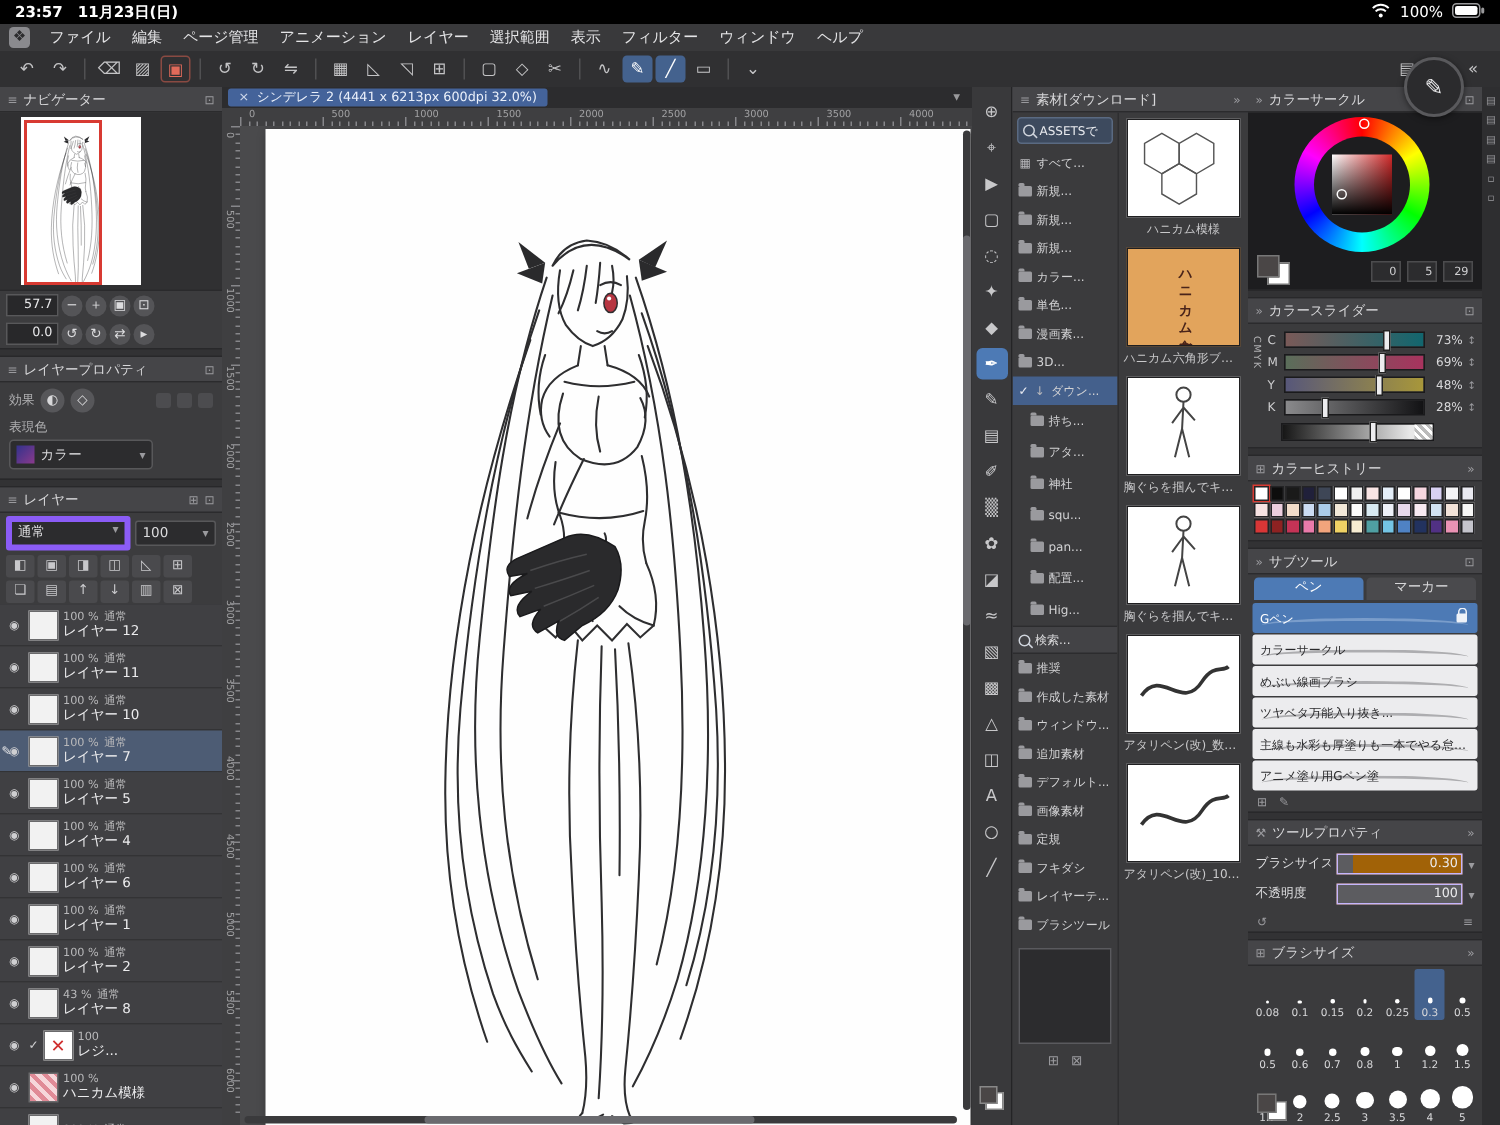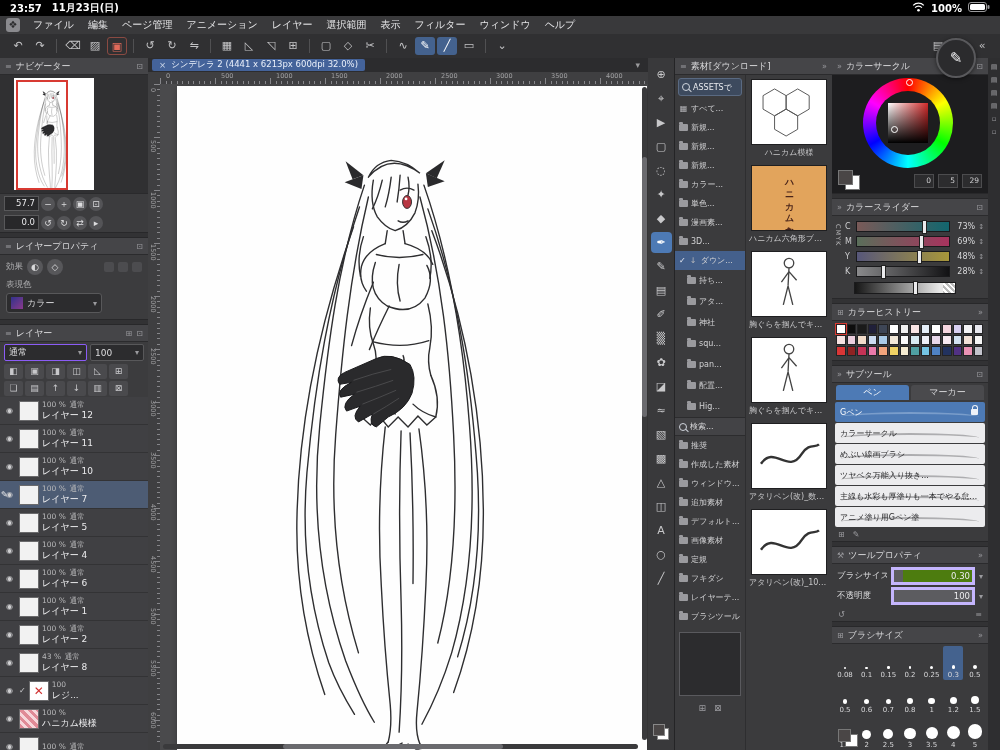--- a/index.html
+++ b/index.html
@@ -1,21 +1,21 @@
 <!DOCTYPE html>
 <html><head>
 <meta charset="utf-8">
 <style>
   html,body{margin:0;padding:0;background:#1a1a1c;}
   #app{position:relative;width:1000px;height:750px;background:#3a3a3c;overflow:hidden;
        font-family:"DejaVu Sans","Liberation Sans",sans-serif;color:#dcdcde;}
   
   #statusbar{position:absolute;left:0;top:0;width:1000px;height:16px;background:#000;color:#fff;
     display:flex;align-items:center;font-size:10px;padding:0 10px;box-sizing:border-box;gap:10px;font-weight:bold;}
-  .sb-right{margin-left:auto;display:flex;align-items:center;gap:6px;font-weight:bold;}
+  .sb-right{margin-left:auto;display:flex;align-items:center;gap:6px;font-weight:normal;}
   
   #menubar{position:absolute;top:16px;left:0;right:0;height:18px;background:#39393b;display:flex;
     align-items:center;padding:0 6px;border-bottom:1px solid #29292b;}
   .logo{width:14px;height:14px;border-radius:3px;background:#8a8a8e;color:#2c2c2e;font-size:10px;
     line-height:14px;text-align:center;margin-right:6px;}
   .mitem{font-size:10px;padding:0 7px;color:#e4e4e6;white-space:nowrap;}
   
   #toolbar{position:absolute;top:34px;left:0;right:0;height:24px;background:#303032;display:flex;
     align-items:center;padding:0 8px;gap:2px;border-bottom:1px solid #222;}
   .tbtn{width:20px;height:18px;line-height:18px;text-align:center;font-size:11px;color:#c4c4c6;border-radius:3px;}
@@ -42,22 +42,22 @@
     line-height:14px;text-align:center;}
   #lp-effect{display:flex;align-items:center;gap:4px;padding:4px 6px;}
   .dimlbl{font-size:8.5px;color:#aeaeb0;}
   .circbtn{width:16px;height:16px;border-radius:50%;background:#57575a;color:#d8d8da;font-size:9px;
     line-height:16px;text-align:center;}
   .sqbtn{width:10px;height:10px;background:#4c4c4f;border-radius:2px;}
   #lp-color{margin:2px 6px 6px;height:18px;background:#2c2c2e;border:1px solid #58585a;border-radius:3px;
     display:flex;align-items:center;padding:0 4px;gap:4px;width:86px;font-size:9px;}
   .cswatch{width:12px;height:12px;background:linear-gradient(135deg,#32328c,#8a3a8c);}
   #lblend{display:flex;gap:3px;padding:2px 4px;align-items:center;flex:none;}
-  .dd{flex:1;height:15px;background:#2c2c2e;border:1px solid #8b5cf6;border-radius:2px;font-size:9px;
-    display:flex;align-items:center;padding:0 4px;gap:19px;}
+  .dd{flex:1;height:15px;background:#2c2c2e;border:4px solid #8b5cf6;border-radius:2px;font-size:9px;
+    display:flex;padding:0 4px;gap:19px;}
   .opbox{width:44px;height:15px;background:#2c2c2e;border:1px solid #58585a;border-radius:2px;font-size:9px;
     display:flex;align-items:center;padding:0 4px;gap:3px;}
   .ltb{display:flex;gap:2px;padding:1px 4px;flex:none;}
   .libtn{width:19px;height:15px;background:#4a4a4d;border-radius:2px;font-size:9px;line-height:15px;
     text-align:center;color:#c8c8cb;}
   #layer-list{flex:1;overflow:hidden;background:#39393b;}
   .lrow{display:flex;align-items:center;height:27px;border-bottom:1px solid #333335;padding:0 3px;gap:3px;
     background:#404043;position:relative;}
   .lrow.sel{background:#4d5c74;}
   .lpen{position:absolute;left:1px;font-size:8px;color:#e8e8ea;}
@@ -185,21 +185,21 @@
     border-radius:60%;opacity:.35;}
   .strow.sel .starc{border-color:#cfe0f2;}
   .stlabel{position:relative;white-space:nowrap;overflow:hidden;text-overflow:ellipsis;flex:1;}
   .lock{width:7px;height:6px;background:#eef2f8;border-radius:1px;position:relative;flex:none;margin-right:2px;}
   .lock::before{content:"";position:absolute;top:-4px;left:1px;width:4px;height:4px;
     border:1px solid #eef2f8;border-bottom:none;border-radius:3px 3px 0 0;}
   .minirow{display:flex;gap:8px;padding:2px 6px;color:#9a9a9e;font-size:8px;flex:none;}
   #props{flex:none;padding:2px 0;}
   .prow{display:flex;align-items:center;gap:4px;height:20px;padding:0 5px;font-size:8.5px;}
   .plabel{width:50px;white-space:nowrap;overflow:hidden;flex:none;}
-  .pbox{flex:1;height:12px;border:3px solid #c4b5fd;background:#4d7c0f;position:relative;}
+  .pbox{flex:1;height:12px;border:1px solid #c4b5fd;background:#a16207;position:relative;}
   .pfill{position:absolute;left:0;top:0;bottom:0;background:#5c5c60;}
   .pval{position:absolute;right:2px;top:0;font-size:8.5px;line-height:12px;color:#ececee;}
   .pcaret{color:#9a9a9e;font-size:8px;flex:none;}
   #bgrid{flex:none;padding:2px 3px;}
   .brow{display:flex;justify-content:space-between;margin-bottom:1px;}
   .bcell{width:20px;height:34px;display:flex;flex-direction:column;align-items:center;
     justify-content:flex-end;border-radius:2px;}
   .bcell.sel{background:#44628e;}
   .bdot{background:#fff;border-radius:50%;margin-bottom:2px;}
   .bnum{font-size:7px;color:#d8d8da;height:9px;white-space:nowrap;}

